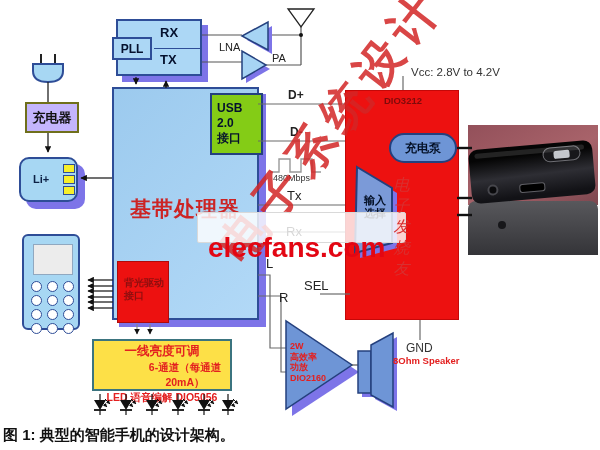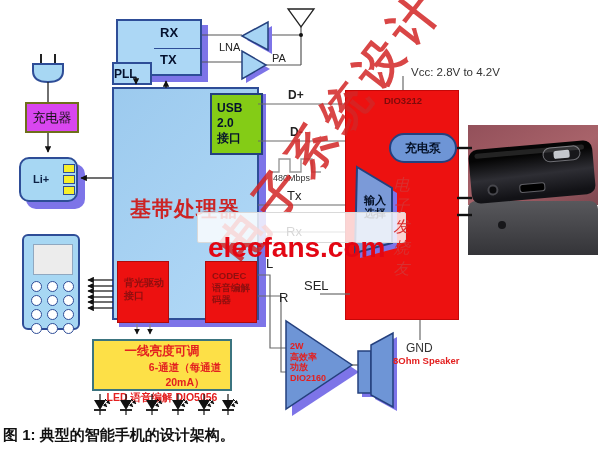--- a/index.html
+++ b/index.html
@@ -21,42 +21,37 @@
 
   <div class="abs sh" style="left:122px;top:25px;width:86px;height:57px;"></div>
   <div class="abs sh" style="left:119px;top:94px;width:147px;height:233px;"></div>
   <div class="abs sh" style="left:26px;top:164px;width:59px;height:45px;border-radius:10px;"></div>
 
   <div class="abs blk" style="left:116px;top:19px;width:86px;height:57px;">
     <span class="abs" style="left:42px;top:4px;font-weight:bold;font-size:13px;color:#05112e;">RX</span>
     <span class="abs" style="left:42px;top:31px;font-weight:bold;font-size:13px;color:#05112e;">TX</span>
     <div class="abs" style="left:36px;top:27px;width:48px;border-top:1.5px solid #2e4d97;"></div>
   </div>
-  <div class="abs blk" style="left:112px;top:37px;width:40px;height:23px;text-align:left;font-weight:bold;font-size:12px;line-height:20px;color:#05112e;margin-top:25px;">PLL</div>
+  <div class="abs blk" style="left:112px;top:37px;width:40px;height:23px;text-align:center;font-weight:bold;font-size:12px;line-height:20px;color:#05112e;">PLL</div>
 
   <div class="abs" style="left:112px;top:87px;width:147px;height:233px;border:2px solid #2e4d97;background:linear-gradient(135deg,#9ccaee,#b2d9f7);"></div>
   <div class="abs" style="left:210px;top:93px;width:53px;height:62px;border:2px solid #24407e;background:#84cc16;padding:6px 0 0 5px;color:#05112e;font-size:12px;font-weight:bold;line-height:15px;">
     <div>USB 2.0</div>
     <div>接口</div>
   </div>
   <div class="abs" style="left:117px;top:261px;width:52px;height:62px;border:1px solid #b00a0a;background:#ed1110;padding:14px 0 0 6px;color:#8f0f0f;font-size:10px;font-weight:bold;line-height:13px;">
     <div>背光驱动</div>
     <div>接口</div>
   </div>
-  <div class="abs" style="left:205px;top:261px;width:52px;height:62px;border:1px solid #b00a0a;background:#ed1110;padding:8px 0 0 6px;color:#8f0f0f;font-size:9.5px;font-weight:bold;line-height:12px;">
-    <div>CODEC</div>
-    <div>语音编解</div>
-    <div>码器</div>
-  </div>
 
   <div class="abs" style="left:345px;top:90px;width:114px;height:230px;background:#ed1110;border:1px solid #c40808;"></div>
   <div class="abs" style="left:358px;top:95px;width:90px;text-align:center;font-size:9.5px;font-weight:bold;color:#7e0b0b;">DIO3212</div>
   <div class="abs" style="left:389px;top:133px;width:68px;height:30px;background:#6e95d6;border:2px solid #24407e;border-radius:15px;text-align:center;font-weight:bold;font-size:12px;line-height:26px;color:#041026;">充电泵</div>
 
-  <div class="abs" style="left:25px;top:102px;width:54px;height:31px;background:#d946ef;border:2px solid #6f6f1b;text-align:center;font-weight:normal;font-size:13px;line-height:27px;color:#111;">充电器</div>
+  <div class="abs" style="left:25px;top:102px;width:54px;height:31px;background:#c4b5fd;border:2px solid #6f6f1b;text-align:center;font-weight:bold;font-size:13px;line-height:27px;color:#111;">充电器</div>
   <div class="abs" style="left:19px;top:157px;width:59px;height:45px;background:#a7d7f3;border:2px solid #2e4d97;border-radius:10px;">
     <span class="abs" style="left:12px;top:14px;font-weight:bold;font-size:11px;color:#0d2246;">Li+</span>
     <div class="abs" style="left:42px;top:5px;width:12px;height:9px;background:#f7ef2a;border:1px solid #2e4d97;"></div>
     <div class="abs" style="left:42px;top:16px;width:12px;height:9px;background:#f7ef2a;border:1px solid #2e4d97;"></div>
     <div class="abs" style="left:42px;top:27px;width:12px;height:9px;background:#f7ef2a;border:1px solid #2e4d97;"></div>
   </div>
 
   <div class="abs" style="left:22px;top:234px;width:58px;height:96px;background:#a7d7f3;border:2px solid #2e4d97;border-radius:6px;">
     <div class="abs" style="left:9px;top:8px;width:40px;height:31px;background:#ececec;border:1px solid #90a8c0;"></div>
     <div class="abs keypad" style="left:7px;top:45px;">

